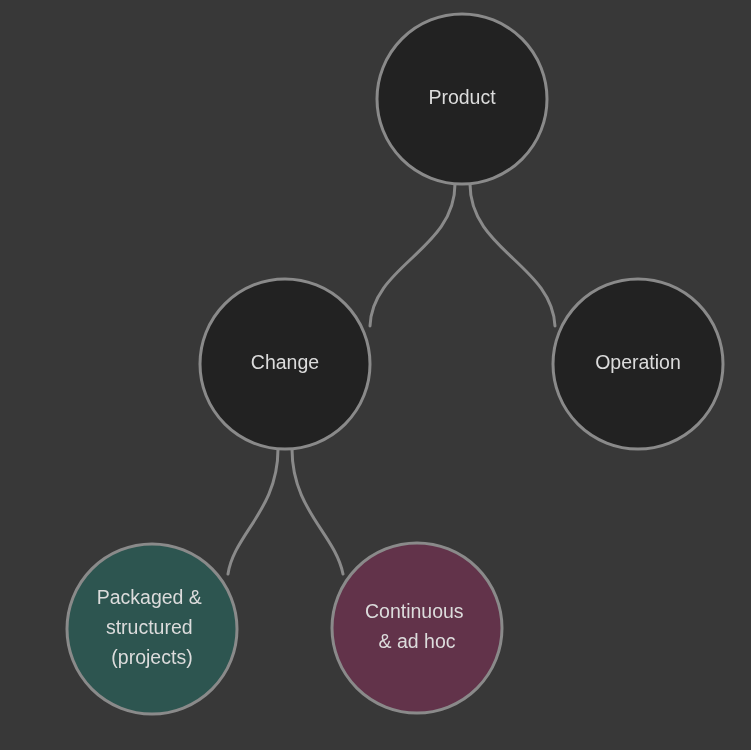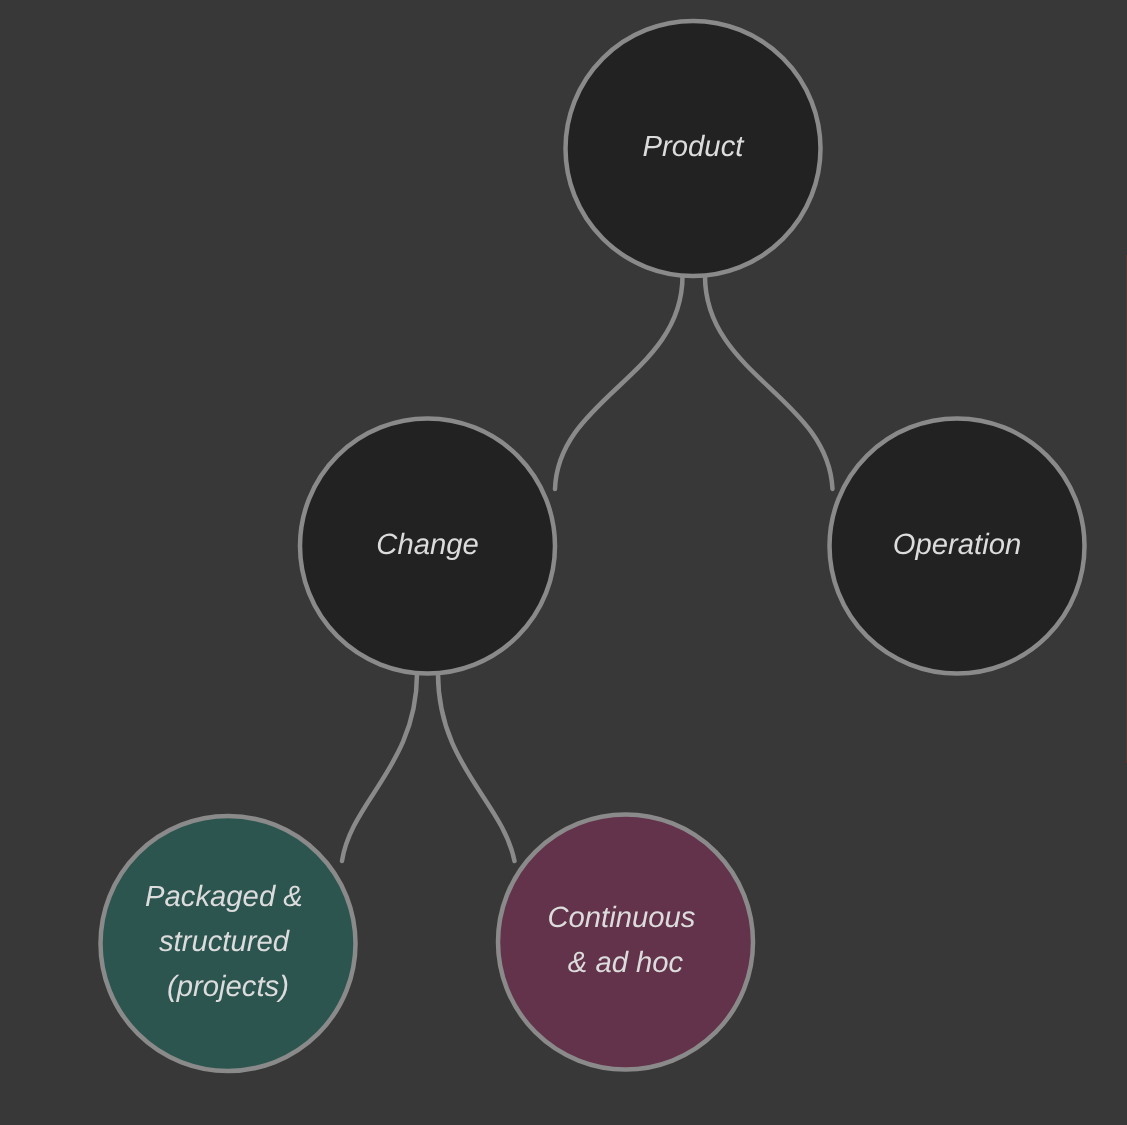--- a/index.html
+++ b/index.html
@@ -12,21 +12,20 @@
     width: 751px;
     height: 750px;
     overflow: hidden;
     font-family: "Liberation Sans", sans-serif;
   }
   #diagram-root {
     position: relative;
     width: 751px;
     height: 750px;
     background: #c2410c;
-    font-style: italic;
   }
   svg#mindmap {
     display: block;
     width: 751px;
     height: 750px;
   }
   .edge {
     fill: none;
     stroke: #8a8a8a;
     stroke-width: 3;

